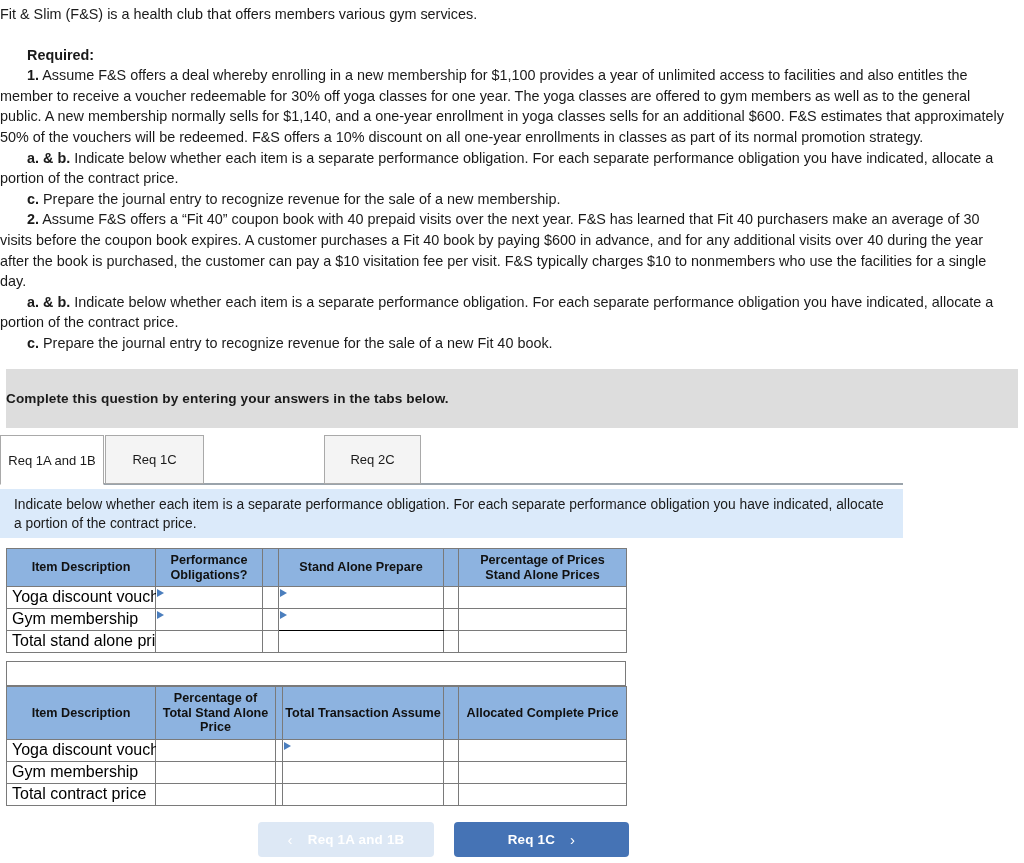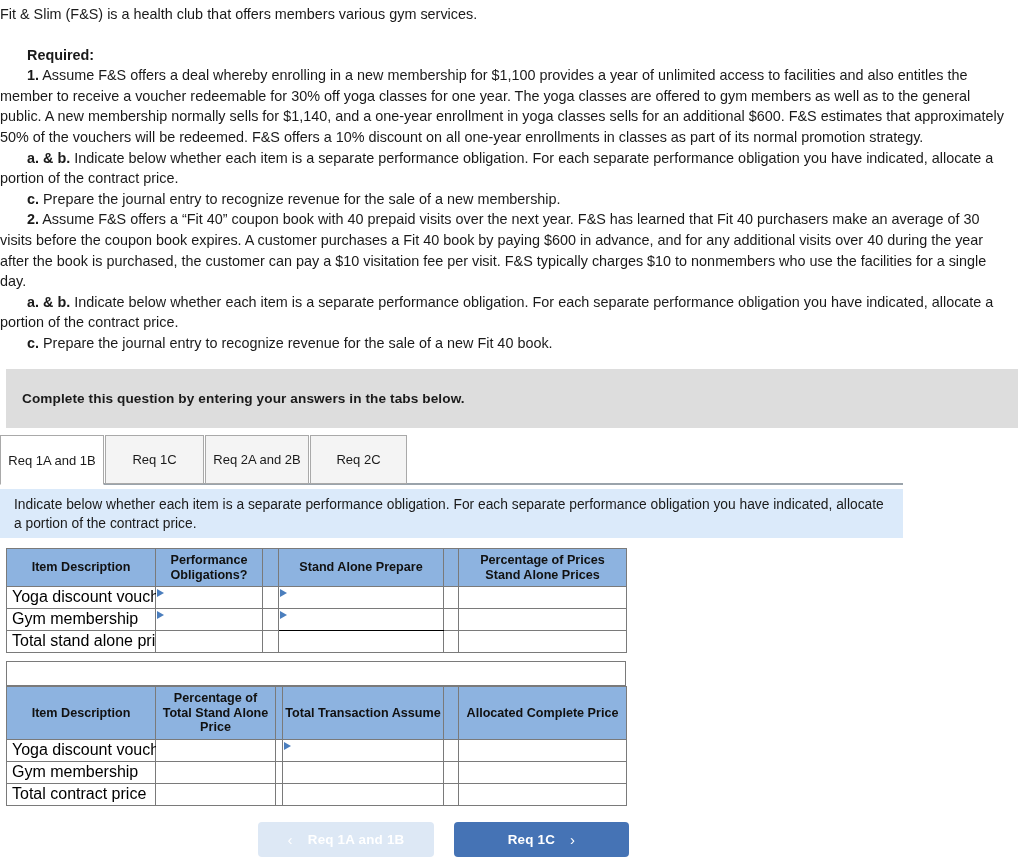--- a/index.html
+++ b/index.html
@@ -30,21 +30,20 @@
   
   .grey-banner {
     position: absolute;
     left: 6px; top: 369px;
     width: 1012px; height: 59px;
     background: #dddddd;
     display: flex;
     align-items: center;
   }
   .grey-banner span {
-    margin-left: 16px;
     font-size: 13.6px;
     font-weight: bold;
     color: #1a1a1a;
     letter-spacing: .1px;
     text-align: center;
   }
 
   
   .tabstrip {
     position: absolute;
@@ -194,24 +193,21 @@
   </div>
 
   <div class="tabstrip">
     <div class="tab-underline"></div>
     <div class="tab active" style="left:0px;width:104px;">
       <span>Req 1A and 1B</span>
     </div>
     <div class="tab" style="left:105px;width:99px;">
       <span>Req 1C</span>
     </div>
-    <div class="tab" style="left:205px;width:104px;">
-      <span>Req 2A and 2B</span>
-    </div>
-    <div class="tab" style="left:310px;width:97px;">
+    <div class="tab" style="left:324px;width:97px;">
       <span>Req 2C</span>
     </div>
   </div>
 
   <div class="blue-strip">
     <span>Indicate below whether each item is a separate performance obligation. For each separate performance obligation you have indicated, allocate a portion of the contract price.</span>
   </div>
 
   <table class="grid t1">
     <colgroup>

